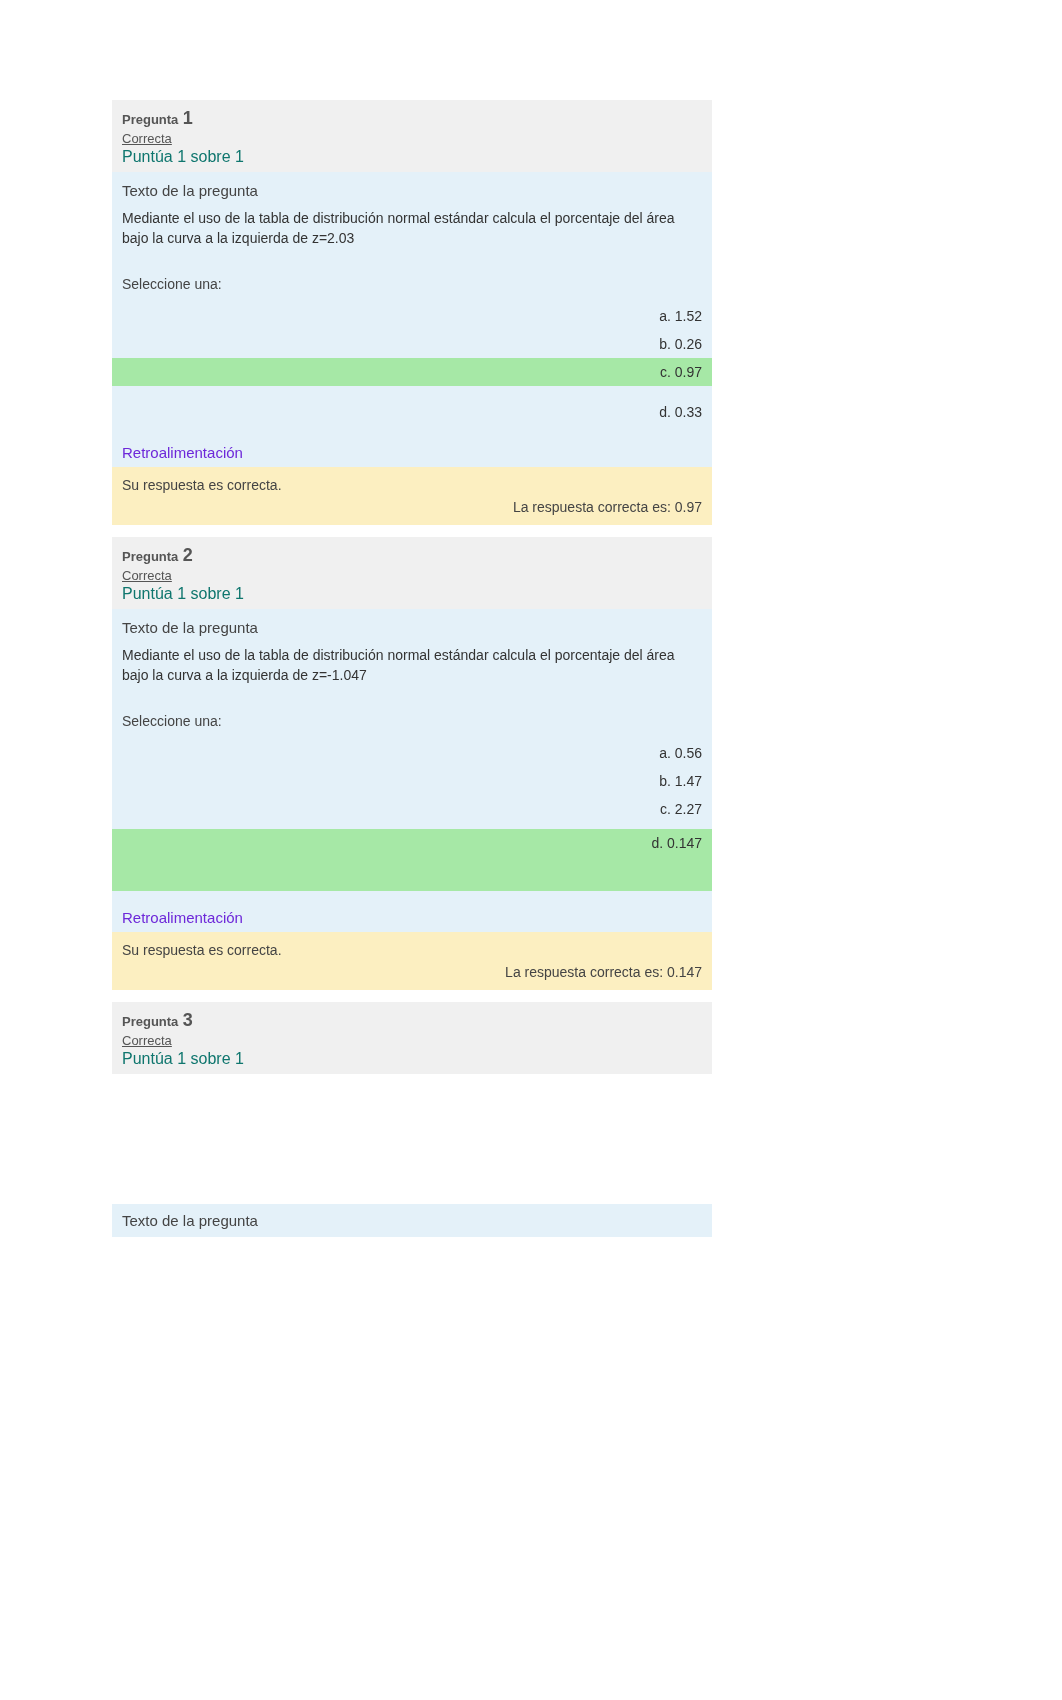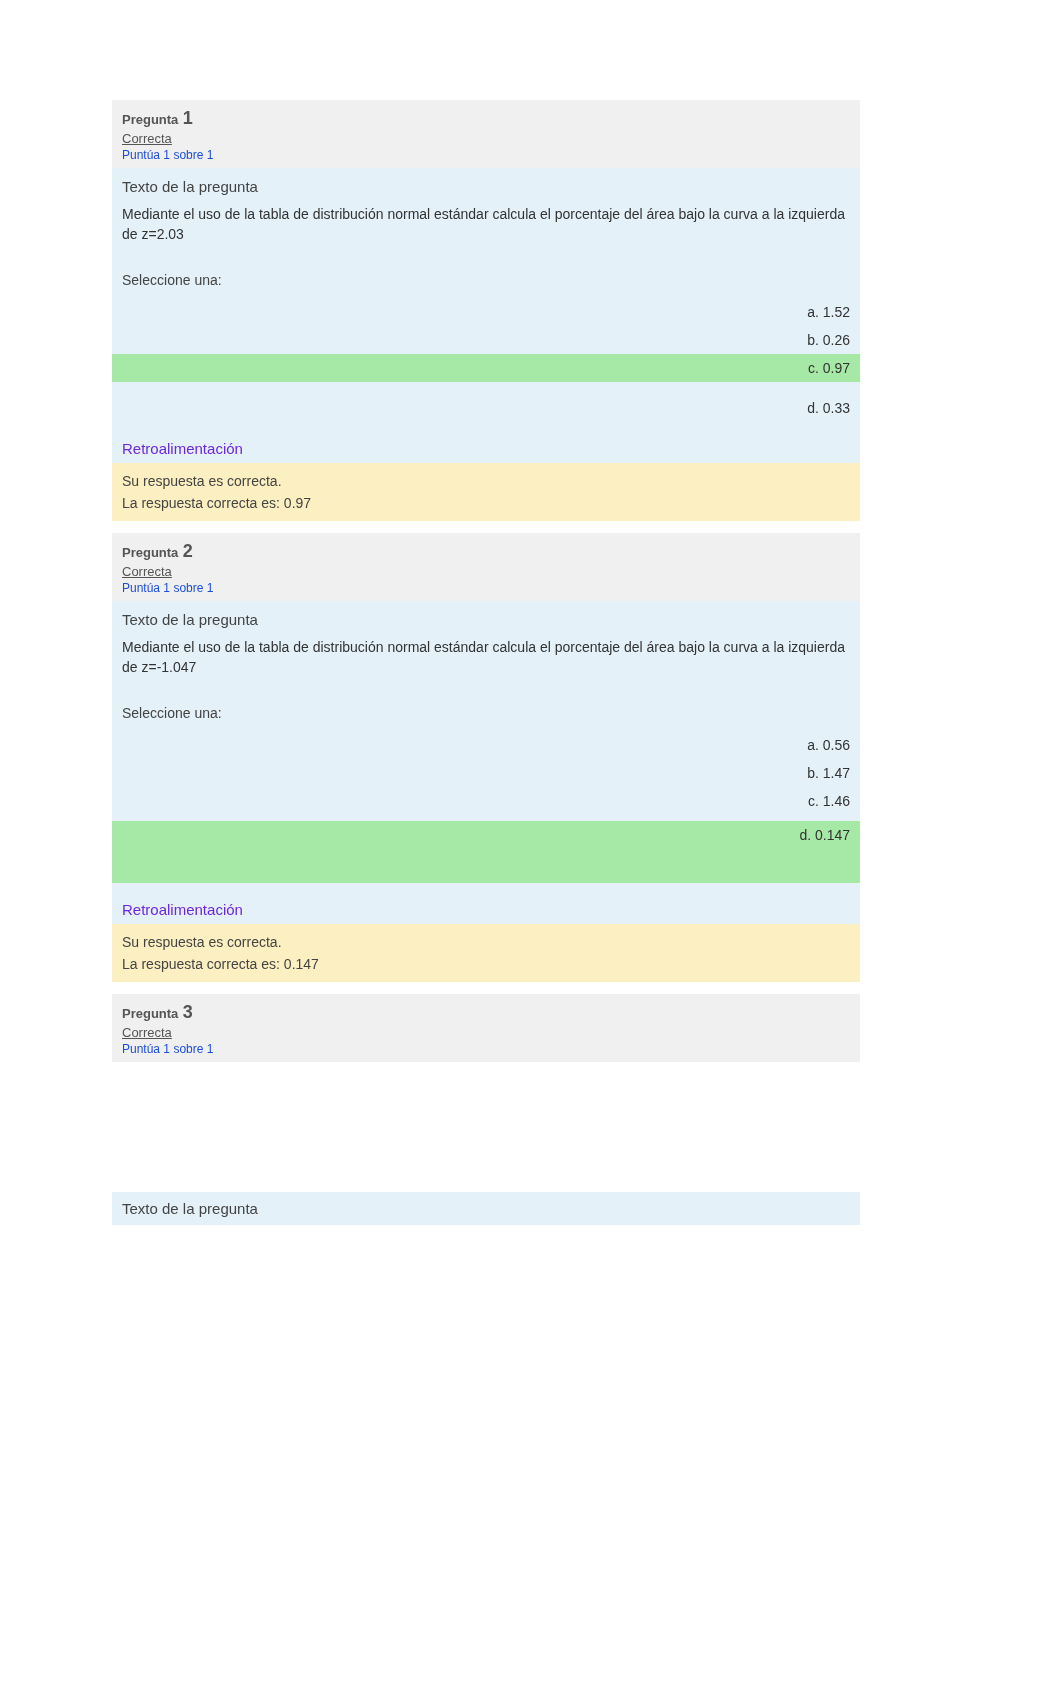--- a/index.html
+++ b/index.html
@@ -3,21 +3,21 @@
 <meta charset="utf-8">
 <style>
   * { box-sizing: border-box; margin: 0; padding: 0; }
   body {
     font-family: Arial, Helvetica, sans-serif;
     background: #ffffff;
     width: 1062px;
     color: #333;
   }
   .page {
-    width: 748px;
+    width: 600px;
     margin: 100px 0 0 112px;
   }
   .qheader {
     background: #f0f0f0;
     padding: 8px 10px 6px 10px;
   }
   .qheader .ql {
     font-size: 13px;
     font-weight: bold;
     color: #555;
@@ -29,22 +29,22 @@
     color: #555;
     display: inline;
   }
   .qheader .state {
     font-size: 13px;
     color: #555;
     margin-top: 2px;
     text-decoration: underline;
   }
   .qheader .grade {
-    font-size: 12px;
-    color: #1d4ed8;
+    font-size: 16px;
+    color: #0f766e;
     margin-top: 2px;
   }
   .qbody {
     background: #e4f1f9;
     padding: 10px;
   }
   .qbody .section-title {
     font-size: 15px;
     color: #444;
     margin-bottom: 10px;
@@ -91,21 +91,21 @@
   }
   .feedback {
     background: #fcefc1;
     padding: 10px;
   }
   .feedback .line {
     font-size: 14px;
     color: #444;
     margin-bottom: 6px;
   }
-  .feedback .line:last-child { margin-bottom: 0; }
+  .feedback .line:last-child { margin-bottom: 0; text-align: right; }
   .spacer-small { height: 12px; }
   .q3-gap { height: 130px; background: #ffffff; }
   .qbody.only-title {
     padding: 8px 10px;
   }
   .options li .letter { margin-left: -2px; }
 </style>
 </head>
 <body>
 
@@ -162,21 +162,21 @@
       <li>
         <span class="letter">a.</span>
         <span>0.56</span>
       </li>
       <li>
         <span class="letter">b.</span>
         <span>1.47</span>
       </li>
       <li>
         <span class="letter">c.</span>
-        <span>1.46</span>
+        <span>2.27</span>
       </li>
       <li class="correct-short" style="margin-top:6px;padding-left:40px;">
         <span class="letter">d.</span>
         <span>0.147</span>
       </li>
     </ul>
   </div>
   <div class="feedback-title">Retroalimentación</div>
   <div class="feedback">
     <div class="line">Su respuesta es correcta.</div>

